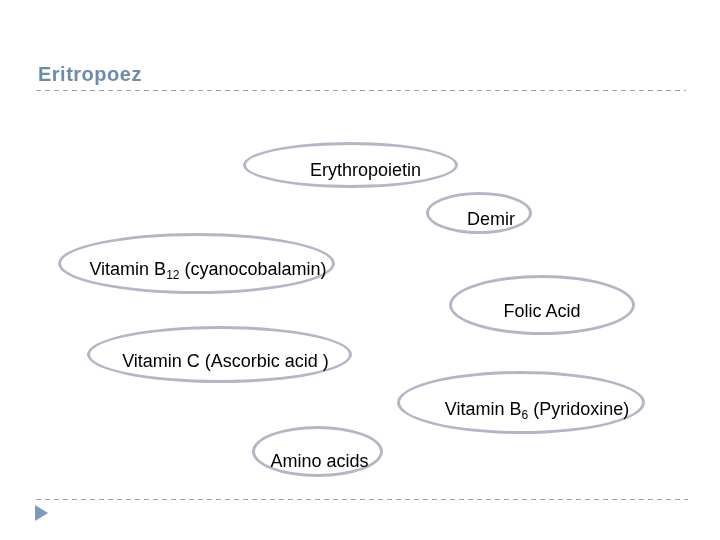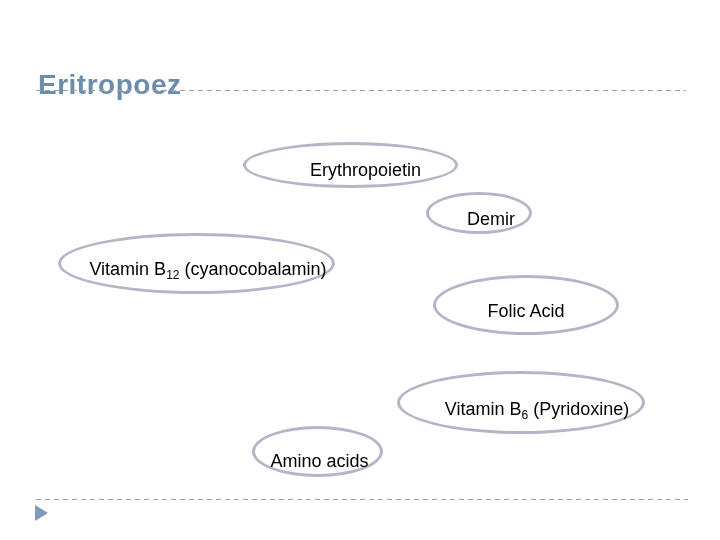--- a/index.html
+++ b/index.html
@@ -10,21 +10,21 @@
     overflow: hidden;
   }
   .slide {
     position: relative;
     width: 720px; height: 540px;
     background: #ffffff;
   }
   .slide-title {
     position: absolute;
     left: 38px; top: 50px;
-    font-size: 28px;
+    font-size: 20px;
     letter-spacing: 0.5px;
     color: #6d8cac;
     white-space: nowrap;
   }
   .dash-line {
     position: absolute;
     height: 1px;
     background: repeating-linear-gradient(to right, #9aa1a9 0 5px, transparent 5px 9px);
   }
   .dash-top    { left: 36px; top: 90px;  width: 650px; }
@@ -48,21 +48,21 @@
     font-size: 12px;
     position: relative;
     top: 4px;
   }
   .e-erythropoietin { left: 243px; top: 142px; width: 215px; height: 46px; }
   .e-erythropoietin .label { transform: translate(15px, 5px); }
   .e-demir          { left: 426px; top: 192px; width: 106px; height: 42px; }
   .e-demir .label          { transform: translate(12px, 6px); }
   .e-vitamin-b12    { left: 58px;  top: 233px; width: 277px; height: 61px; }
   .e-vitamin-b12 .label    { transform: translate(4px, 5px); margin-left: 15px; }
-  .e-folic-acid     { left: 433px; top: 275px; width: 186px; height: 60px; }
+  .e-folic-acid     { left: 449px; top: 275px; width: 186px; height: 60px; }
   .e-folic-acid .label     { transform: translate(0px, 6px); }
   .e-vitamin-c      { left: 87px;  top: 326px; width: 265px; height: 57px; }
   .e-vitamin-c .label      { transform: translate(6px, 6px); }
   .e-vitamin-b6     { left: 397px; top: 371px; width: 248px; height: 63px; text-align: right; }
   .e-vitamin-b6 .label     { transform: translate(16px, 6px); }
   .e-amino-acids    { left: 252px; top: 426px; width: 131px; height: 51px; }
   .e-amino-acids .label    { transform: translate(2px, 3px); margin-top: 12px; }
   .footer-arrow {
     position: absolute;
     left: 35px; top: 505px;
@@ -90,20 +90,23 @@
   </div>
 
   <div class="ellipse e-vitamin-b12">
     <span class="label"><span>Vitamin B</span><sub-t>12</sub-t><span> (cyanocobalamin)</span></span>
   </div>
 
   <div class="ellipse e-folic-acid">
     <span class="label"><span>Folic Acid</span><sub-t></sub-t><span></span></span>
   </div>
 
+  <div class="ellipse e-vitamin-c">
+    <span class="label"><span>Vitamin C (Ascorbic acid )</span><sub-t></sub-t><span></span></span>
+  </div>
 
   <div class="ellipse e-vitamin-b6">
     <span class="label"><span>Vitamin B</span><sub-t>6</sub-t><span> (Pyridoxine)</span></span>
   </div>
 
   <div class="ellipse e-amino-acids">
     <span class="label"><span>Amino acids</span><sub-t></sub-t><span></span></span>
   </div>
 
   <div class="dash-line dash-bottom"></div>

